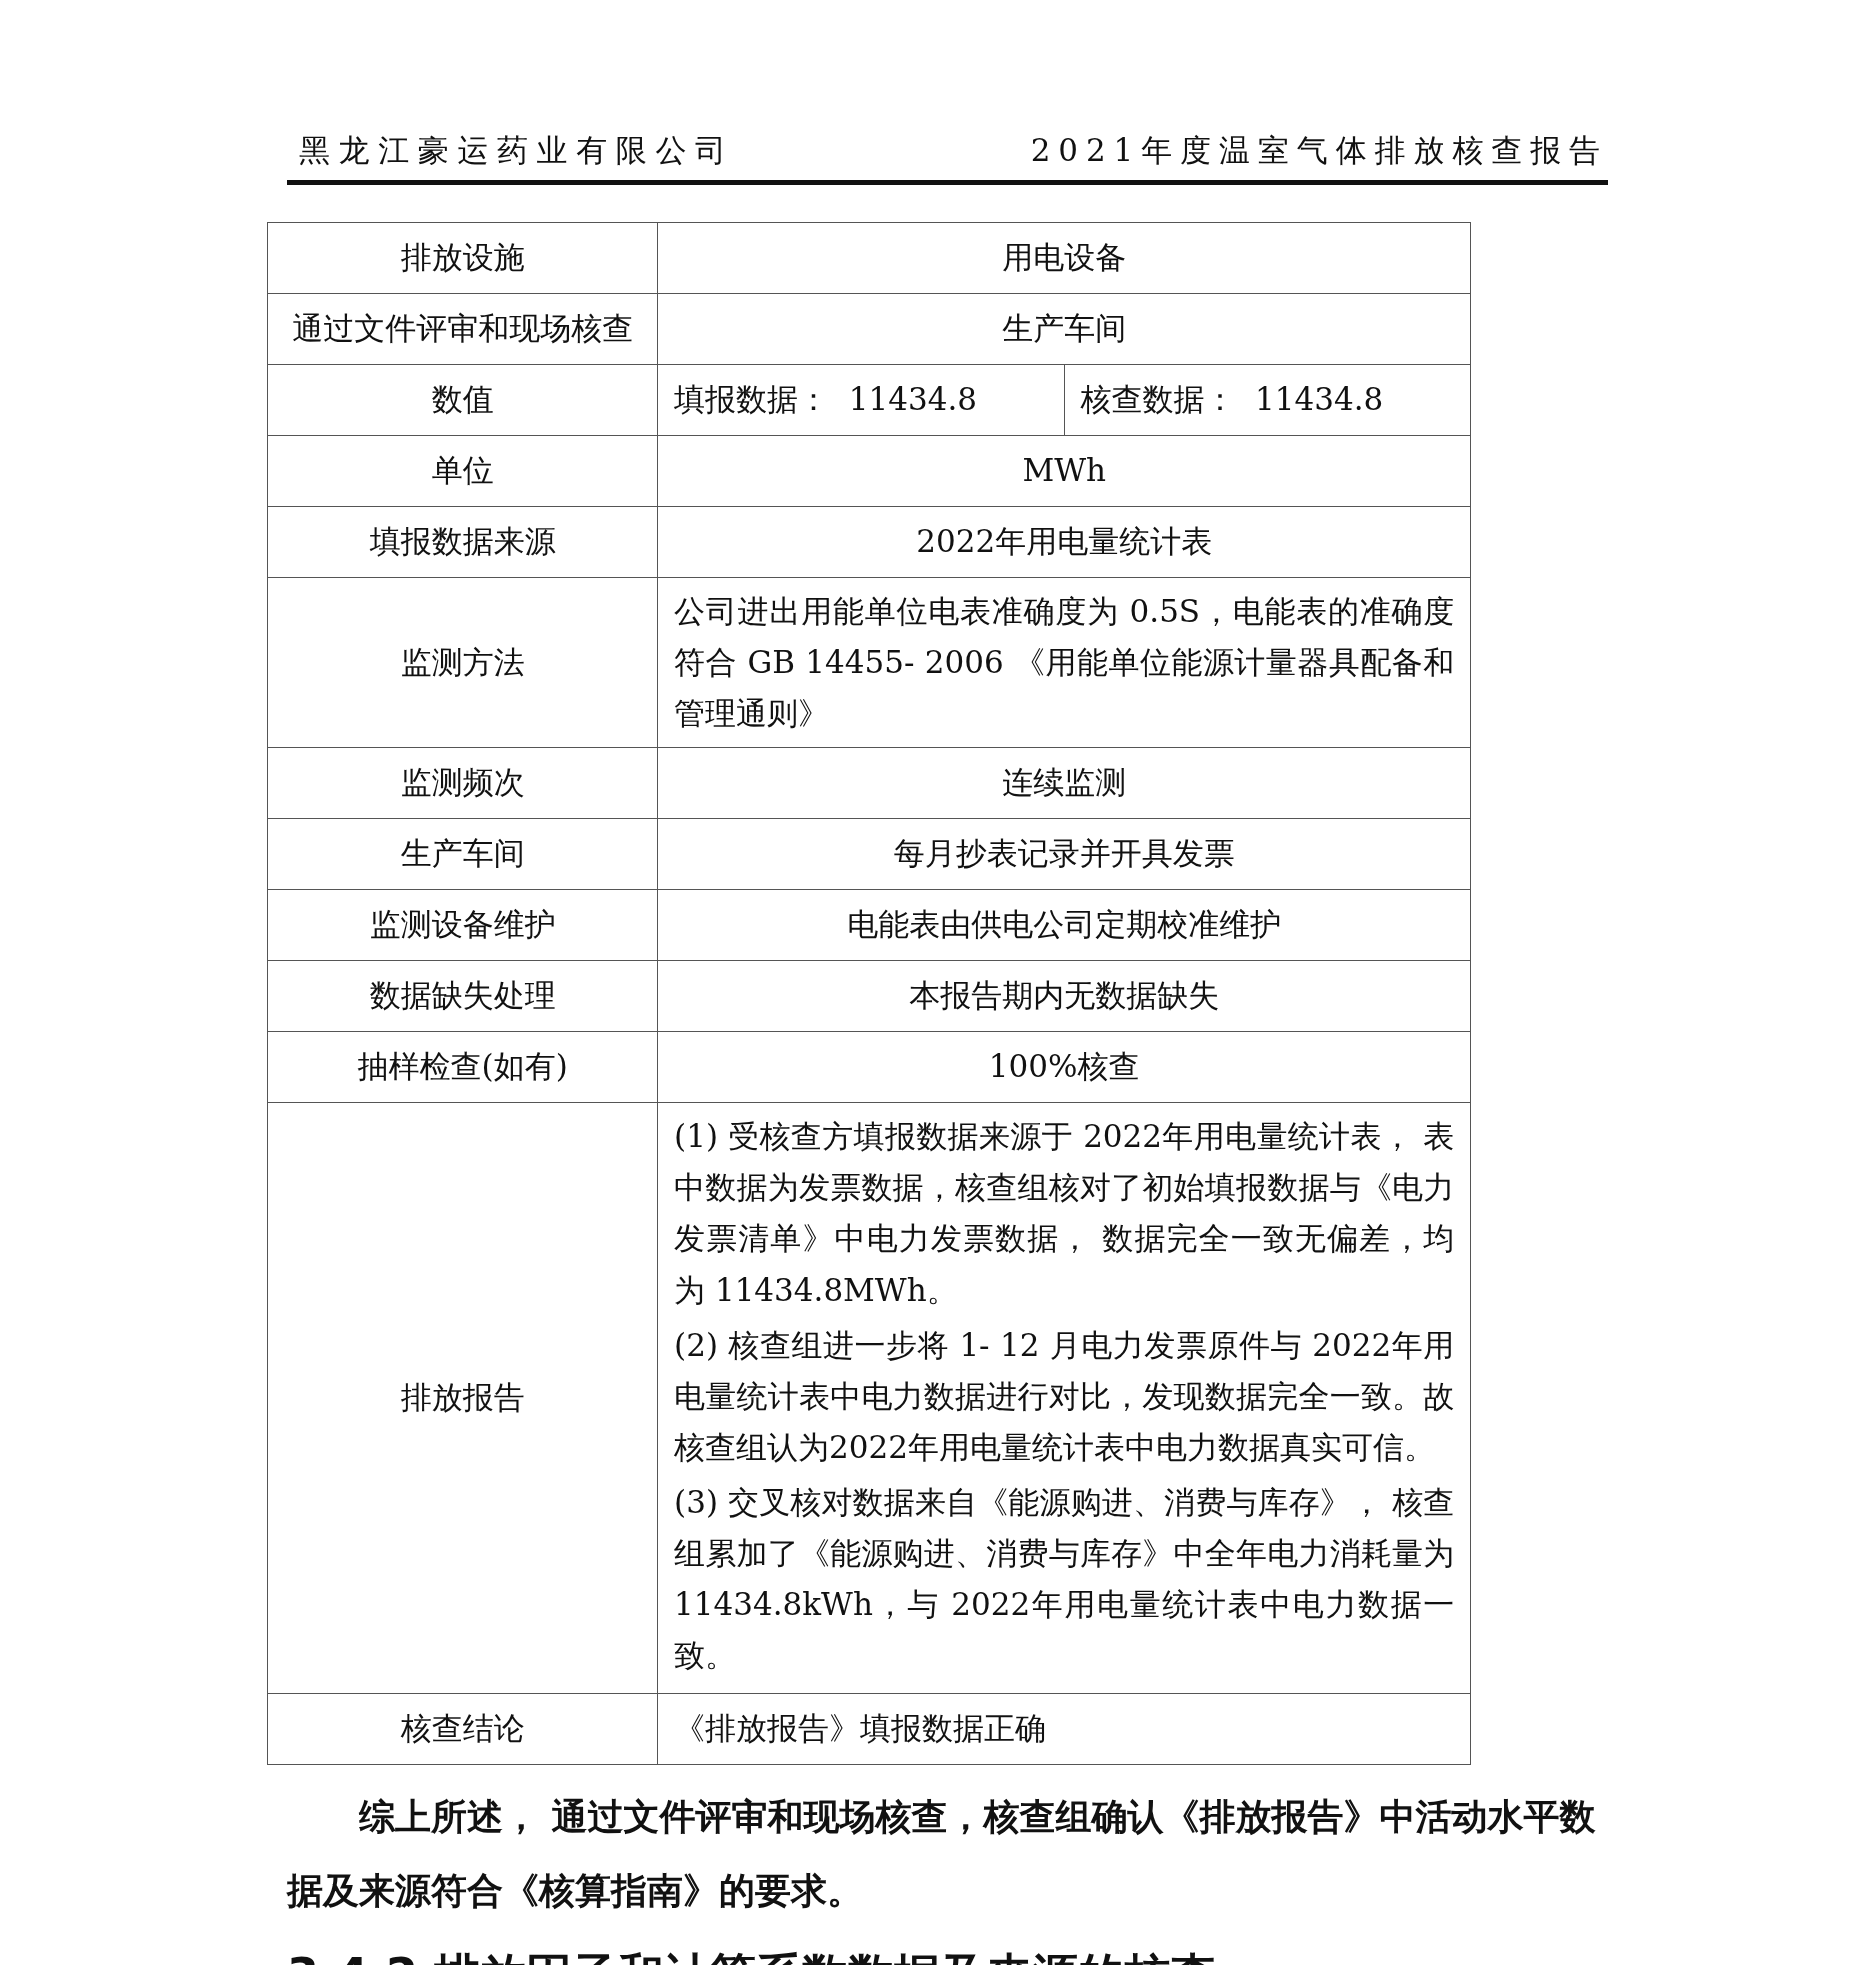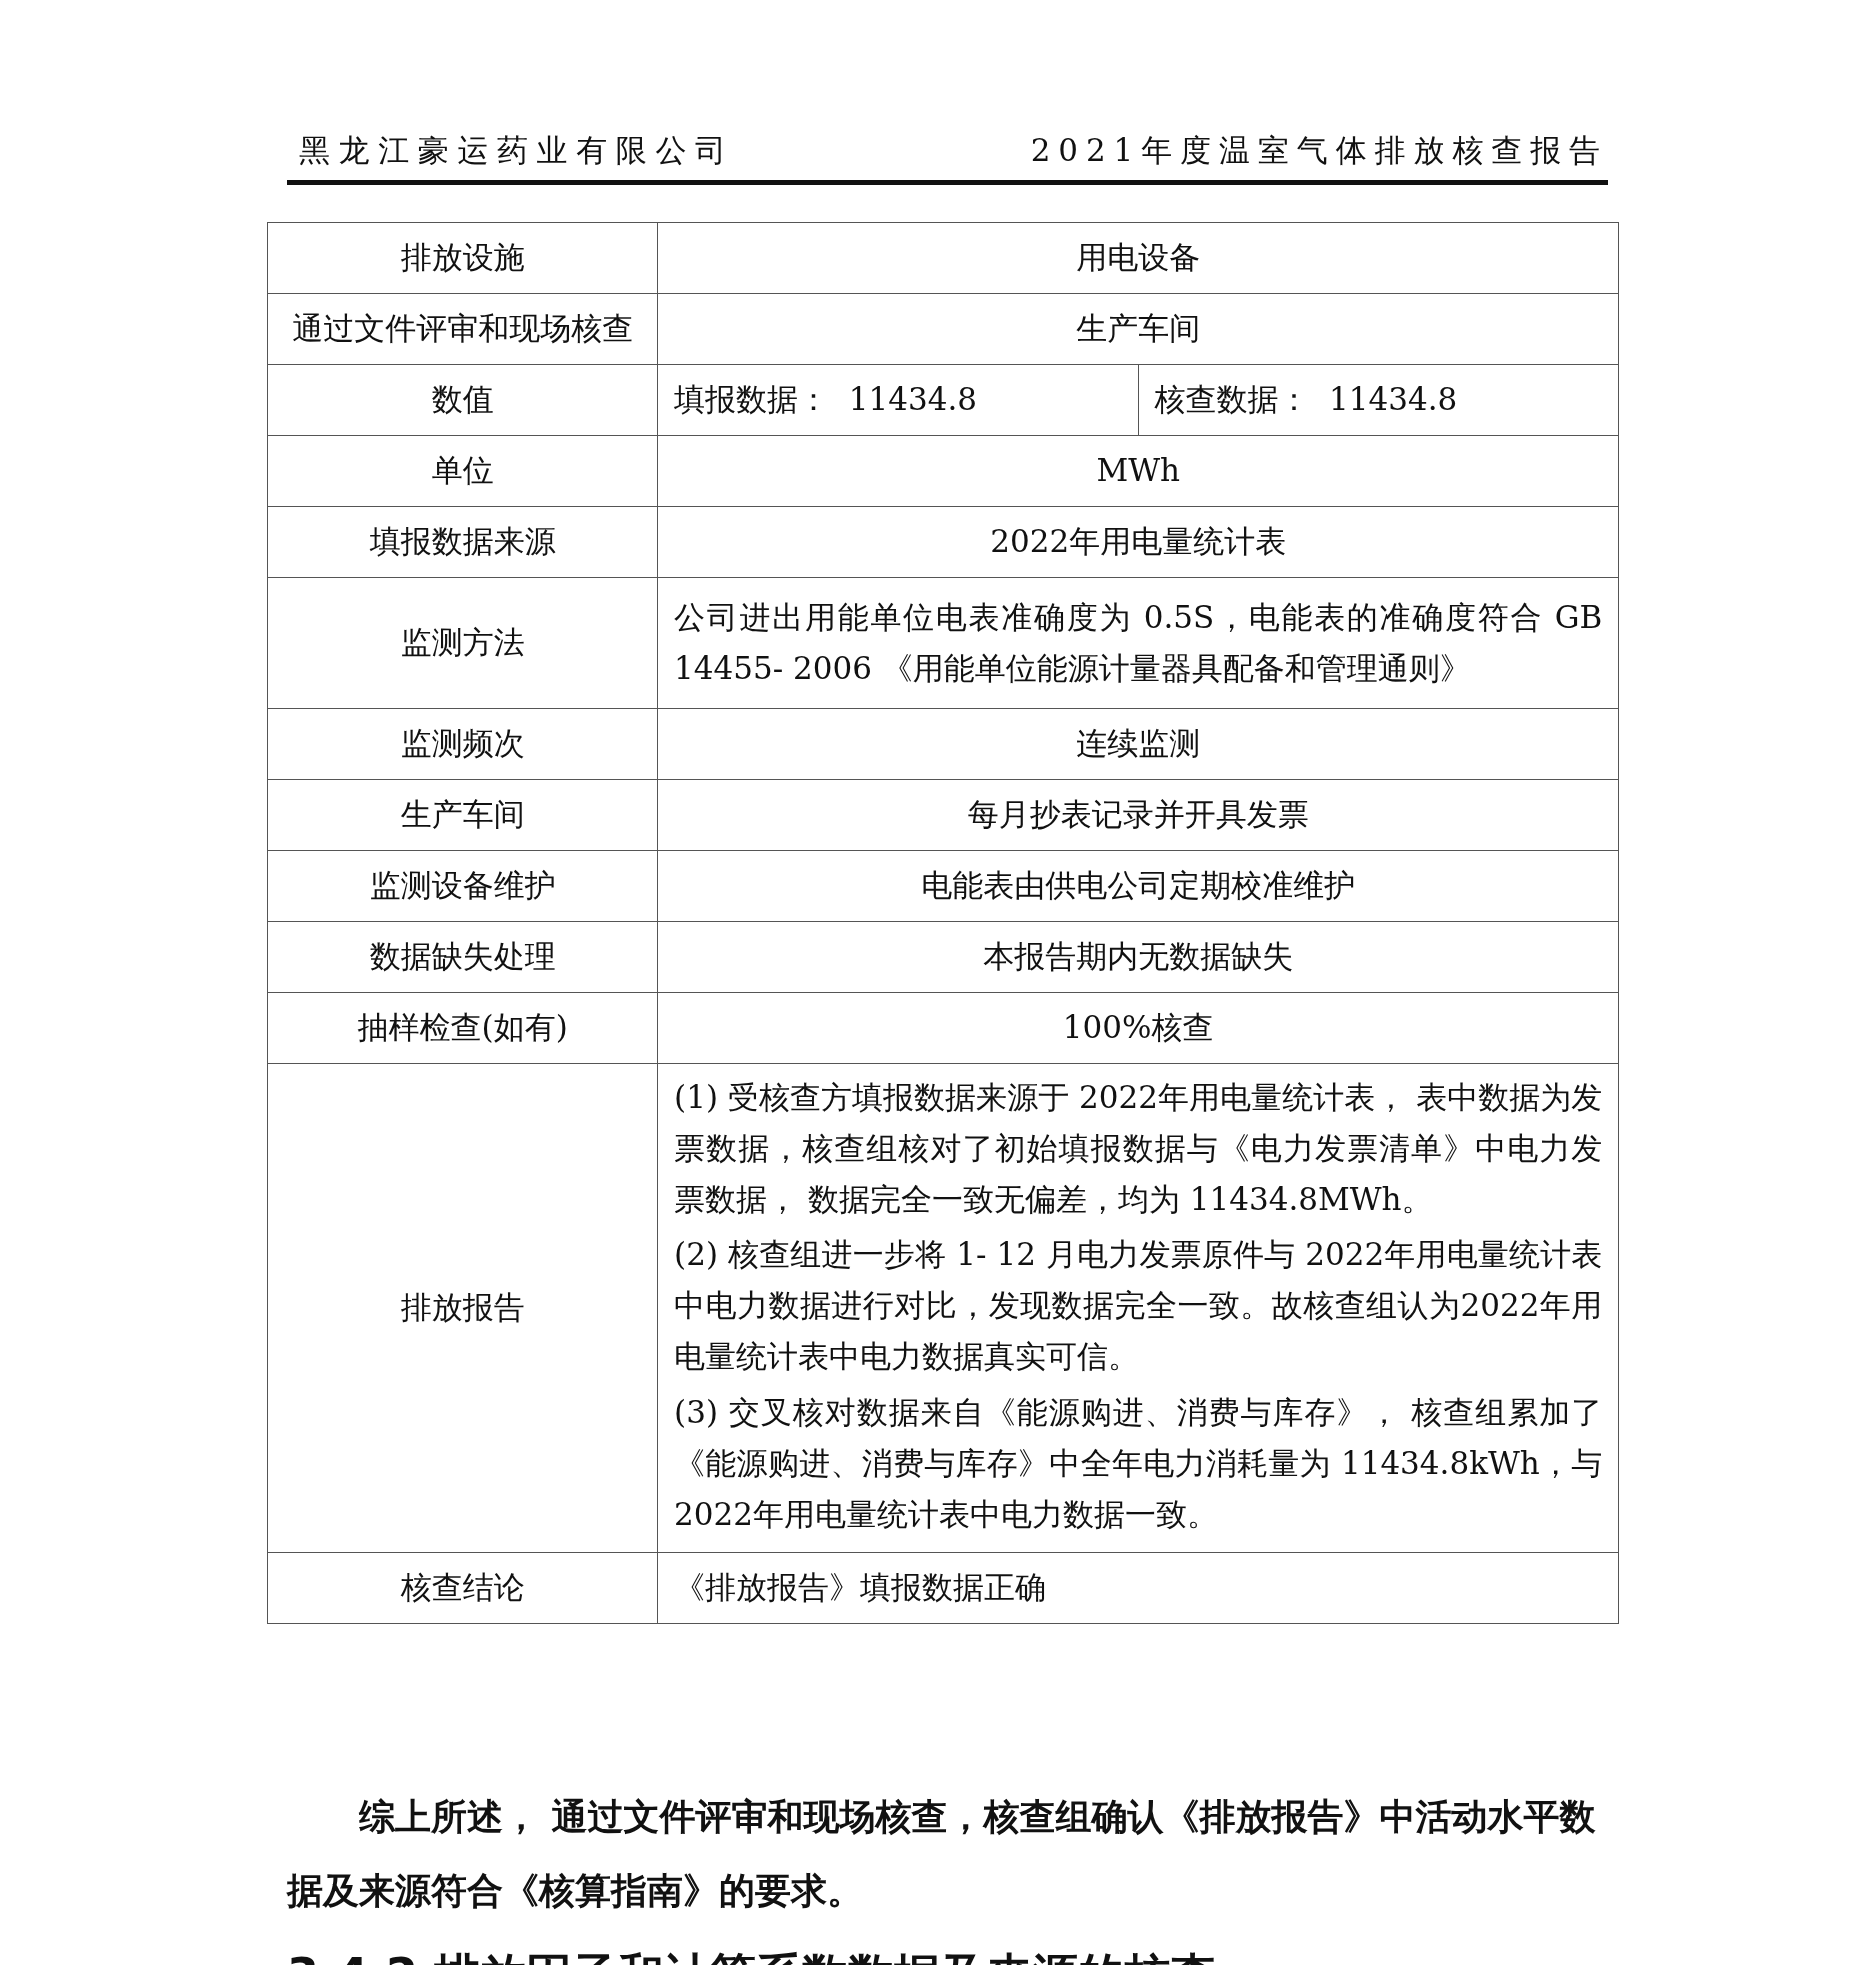--- a/index.html
+++ b/index.html
@@ -5,21 +5,21 @@
   html, body { margin: 0; padding: 0; background: #ffffff; }
   body { width: 1872px; height: 2647px; position: relative; overflow: hidden;
          font-family: "DejaVu Serif", "Liberation Serif", serif; color: #111; }
   .header { position: absolute; left: 287px; top: 130px; width: 1321px; height: 43px;
             font-size: 31px; letter-spacing: 8.6px; }
   .header .left { position: absolute; left: 0; top: 0; margin-left: 12px; }
   .header .right { position: absolute; right: 0; top: 0; letter-spacing: 7.9px; margin-left: 20px; }
   .header-rule { position: absolute; left: 287px; top: 180px; width: 1321px; height: 4.7px; background: #111; }
   table { border-collapse: collapse; position: absolute; table-layout: fixed; }
   td { border: 1.6px solid #555; font-size: 31px; line-height: 1.6; vertical-align: middle; padding: 0 15.7px; }
-  #t1 { left: 267px; top: 222px; width: 1352px; }
+  #t1 { left: 267px; top: 222px; width: 1204px; }
   #t1 td.lbl { width: 358px; text-align: center; }
   #t1 td.c { text-align: center; margin-top: 32px; }
   #t1 tr.r1 td { height: 70px; }
   #t1 td.multi { text-align: justify; line-height: 1.65; padding: 7.9px 15.7px; }
   #t1 td.multi p { margin: 0 0 3.9px 0; }
   .summary { position: absolute; left: 287px; top: 1780px; width: 1328px; font-size: 36px;
              font-weight: bold; line-height: 2.05; text-indent: 72px;
              font-family: "DejaVu Sans", "Liberation Sans", sans-serif; }
   .h3 { position: absolute; left: 287px; top: 1945px; font-size: 46px; font-weight: bold;
         font-family: "DejaVu Sans", "Liberation Sans", sans-serif; }

